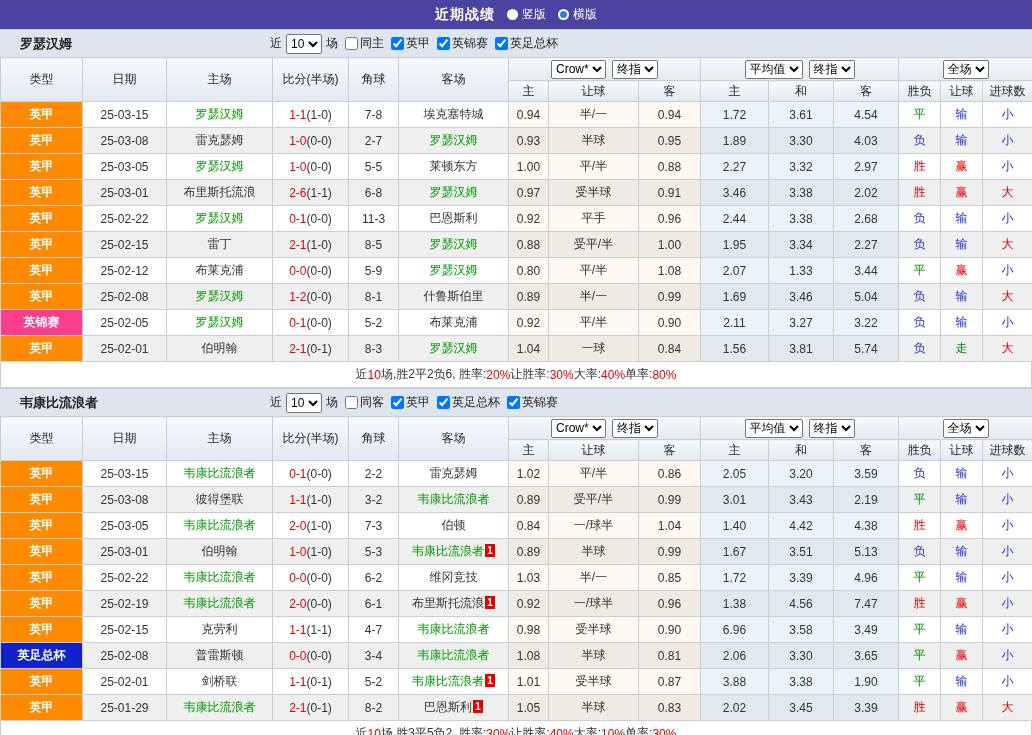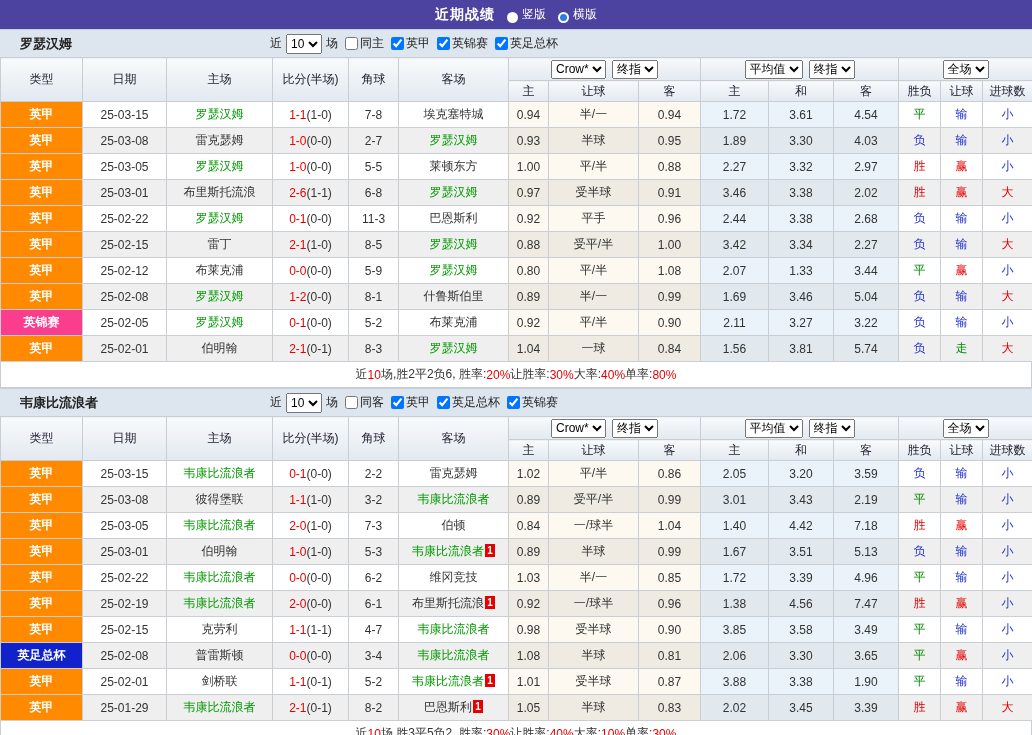--- a/index.html
+++ b/index.html
@@ -2,21 +2,21 @@
 <html><head>
 <meta charset="utf-8">
 <style>
   html,body{margin:0;padding:0;background:#fff;}
   body{font-family:"Liberation Sans","DejaVu Sans",sans-serif;}
   .page{width:1032px;}
 
   
   .title-bar{height:29px;background:#4c42a0;display:flex;align-items:center;justify-content:center;gap:12px;color:#fff;font-size:12px;}
   .title-bar .title{font-weight:bold;font-size:14px;letter-spacing:1px;}
-  .radio-opt{display:flex;align-items:flex-end;gap:4px;cursor:pointer;}
+  .radio-opt{display:flex;align-items:center;gap:4px;cursor:pointer;}
   .radio{width:11px;height:11px;border-radius:50%;background:#fff;position:relative;display:inline-block;}
   .radio.checked::after{content:"";position:absolute;left:2px;top:2px;right:2px;bottom:2px;background:#2a7de1;border-radius:50%;}
 
   
   .sec-header{height:27px;background:#dde5ee;display:flex;align-items:center;border-top:1px solid #c8cfd8;}
   .sec-header .team{font-weight:bold;color:#222;font-size:13px;padding-left:20px;width:250px;flex:none;}
   .filters{display:flex;align-items:center;font-size:12px;color:#222;}
   .filters select{font-size:12px;height:20px;margin:0 4px;}
   .filters .flabel{display:flex;align-items:center;margin-left:7px;cursor:pointer;}
   .filters input[type=checkbox]{width:13px;height:13px;margin:0 2px 0 0;}
@@ -224,21 +224,21 @@
         <tr>
           <td class="c-league" style="background: rgb(255, 138, 0);">英甲</td>
           <td class="c-date">25-02-15</td>
           <td class="c-team"><span class="team-name">雷丁</span></td>
           <td class="c-score"><span class="score-ft">2-1</span><span class="score-ht">(1-0)</span></td>
           <td class="c-corner">8-5</td>
           <td class="c-team"><span class="team-name hl">罗瑟汉姆</span></td>
           <td class="c-crown">0.88</td>
           <td class="c-crown">受平/半</td>
           <td class="c-crown">1.00</td>
-          <td class="c-avg">3.42</td>
+          <td class="c-avg">1.95</td>
           <td class="c-avg">3.34</td>
           <td class="c-avg">2.27</td>
           <td class="c-res" style="color: rgb(34, 51, 204);">负</td>
           <td class="c-res" style="color: rgb(34, 51, 204);">输</td>
           <td class="c-res" style="color: rgb(230, 0, 0);">大</td>
         </tr>
         <tr>
           <td class="c-league" style="background: rgb(255, 138, 0);">英甲</td>
           <td class="c-date">25-02-12</td>
           <td class="c-team"><span class="team-name">布莱克浦</span></td>
@@ -434,21 +434,21 @@
           <td class="c-date">25-03-05</td>
           <td class="c-team"><span class="team-name hl">韦康比流浪者</span></td>
           <td class="c-score"><span class="score-ft">2-0</span><span class="score-ht">(1-0)</span></td>
           <td class="c-corner">7-3</td>
           <td class="c-team"><span class="team-name">伯顿</span></td>
           <td class="c-crown">0.84</td>
           <td class="c-crown">一/球半</td>
           <td class="c-crown">1.04</td>
           <td class="c-avg">1.40</td>
           <td class="c-avg">4.42</td>
-          <td class="c-avg">7.18</td>
+          <td class="c-avg">4.38</td>
           <td class="c-res" style="color: rgb(230, 0, 0);">胜</td>
           <td class="c-res" style="color: rgb(230, 0, 0);">赢</td>
           <td class="c-res" style="color: rgb(34, 51, 204);">小</td>
         </tr>
         <tr>
           <td class="c-league" style="background: rgb(255, 138, 0);">英甲</td>
           <td class="c-date">25-03-01</td>
           <td class="c-team"><span class="team-name">伯明翰</span></td>
           <td class="c-score"><span class="score-ft">1-0</span><span class="score-ht">(1-0)</span></td>
           <td class="c-corner">5-3</td>
@@ -500,21 +500,21 @@
         <tr>
           <td class="c-league" style="background: rgb(255, 138, 0);">英甲</td>
           <td class="c-date">25-02-15</td>
           <td class="c-team"><span class="team-name">克劳利</span></td>
           <td class="c-score"><span class="score-ft">1-1</span><span class="score-ht">(1-1)</span></td>
           <td class="c-corner">4-7</td>
           <td class="c-team"><span class="team-name hl">韦康比流浪者</span></td>
           <td class="c-crown">0.98</td>
           <td class="c-crown">受半球</td>
           <td class="c-crown">0.90</td>
-          <td class="c-avg">3.85</td>
+          <td class="c-avg">6.96</td>
           <td class="c-avg">3.58</td>
           <td class="c-avg">3.49</td>
           <td class="c-res" style="color: rgb(0, 136, 0);">平</td>
           <td class="c-res" style="color: rgb(34, 51, 204);">输</td>
           <td class="c-res" style="color: rgb(34, 51, 204);">小</td>
         </tr>
         <tr>
           <td class="c-league" style="background: rgb(17, 34, 204);">英足总杯</td>
           <td class="c-date">25-02-08</td>
           <td class="c-team"><span class="team-name">普雷斯顿</span></td>

